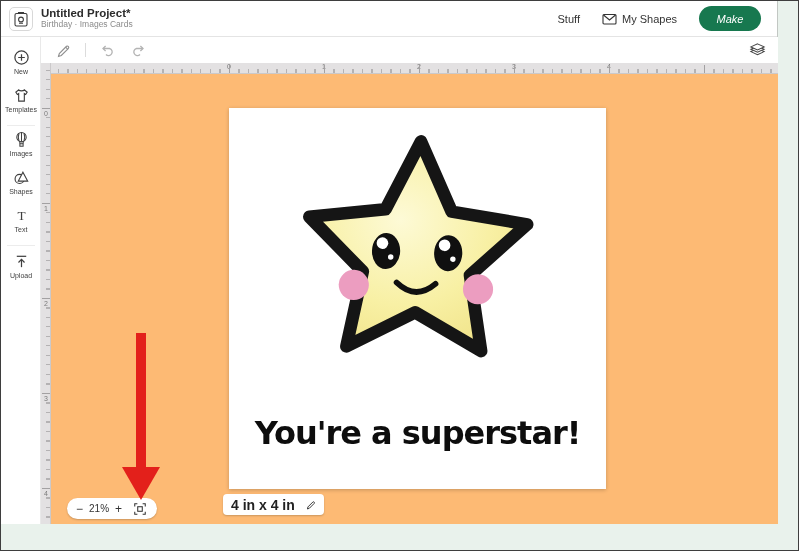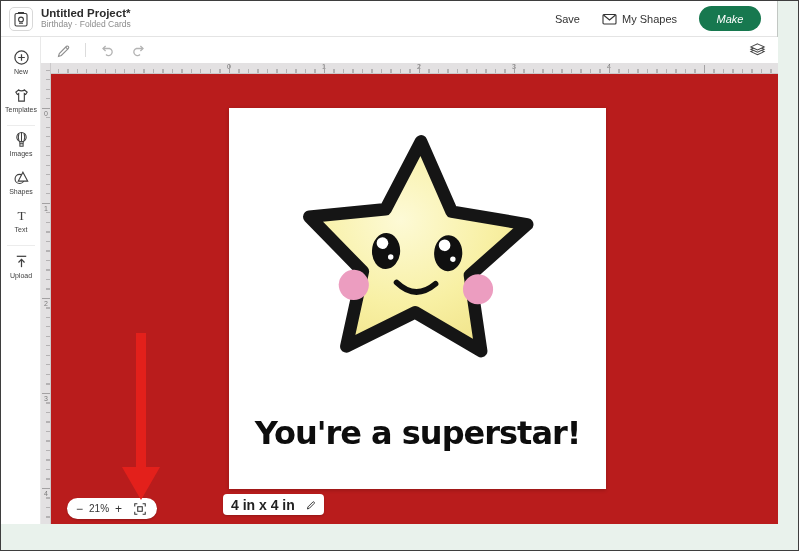--- a/index.html
+++ b/index.html
@@ -34,21 +34,21 @@
   .side-div { position:absolute; left:6px; width:28px; height:1px; background:#ececec; }
 
   
   .toolbar { position:absolute; left:40px; top:36px; width:737px; height:26px; background:#fff;
              display:flex; align-items:center; z-index:8; }
   .tool-ic { margin-left:14px; cursor:pointer; display:flex; }
   .tool-sep { width:1px; height:14px; background:#dcdcdc; margin-left:14px; }
   .layers-btn { margin-left:auto; margin-right:12px; cursor:pointer; display:flex; }
 
   
-  .canvas-area { position:absolute; left:40px; top:62px; width:737px; height:461px; background:#b91c1c; }
+  .canvas-area { position:absolute; left:40px; top:62px; width:737px; height:461px; background:#fdba74; }
   .h-ruler { position:absolute; left:10px; top:0; right:0; height:11px; background:#e3e1e2;
              border-bottom:1px solid #cbc9ca; }
   .h-ruler::before { content:""; position:absolute; left:7px; right:0; bottom:0; height:4px;
              background:repeating-linear-gradient(to right,#b4b2b3 0 1px,transparent 1px 9.5px); }
   .h-ruler::after { content:""; position:absolute; left:178px; right:0; bottom:0; height:8px;
              background:repeating-linear-gradient(to right,#a3a1a2 0 1px,transparent 1px 95px); }
   .h-num { position:absolute; top:0; font-size:7px; color:#7a7a7a; transform:translateX(-50%); }
   .h-num:nth-of-type(1){left:178px}.h-num:nth-of-type(2){left:273px}.h-num:nth-of-type(3){left:368px}
   .h-num:nth-of-type(4){left:463px}.h-num:nth-of-type(5){left:558px}
   .v-ruler { position:absolute; left:0; top:0; bottom:0; width:10px; background:#e3e1e2;
@@ -100,25 +100,25 @@
           <svg width="14" height="16" viewBox="0 0 14 16" fill="none" stroke="#3c3c3c" stroke-width="1.1">
             <rect x="1" y="2.5" width="12" height="12.5" rx="1.5"></rect>
             <path d="M4.5 2.5 V1.5 H9.5 V2.5"></path>
             <circle cx="7" cy="8.5" r="2.4"></circle>
             <path d="M5 12.2 H9"></path>
           </svg>
         </span>
       </div>
       <div class="title-block">
         <div class="proj-title">Untitled Project*</div>
-        <div class="proj-sub">Birthday · Folded Cards</div>
+        <div class="proj-sub">Birthday · Images Cards</div>
       </div>
       <div class="header-right">
         <div class="hdr-text-btn">
-          <span>Save</span>
+          <span>Stuff</span>
         </div>
         <div class="hdr-text-btn">
           <span>
             <svg width="15" height="12" viewBox="0 0 15 12" fill="none" stroke="#333" stroke-width="1.1">
               <rect x="1" y="1.5" width="13" height="9.5" rx="1"></rect>
               <path d="M1.5 2 L7.5 7 L13.5 2"></path>
             </svg>
           </span>
           <span>My Shapes</span>
         </div>

